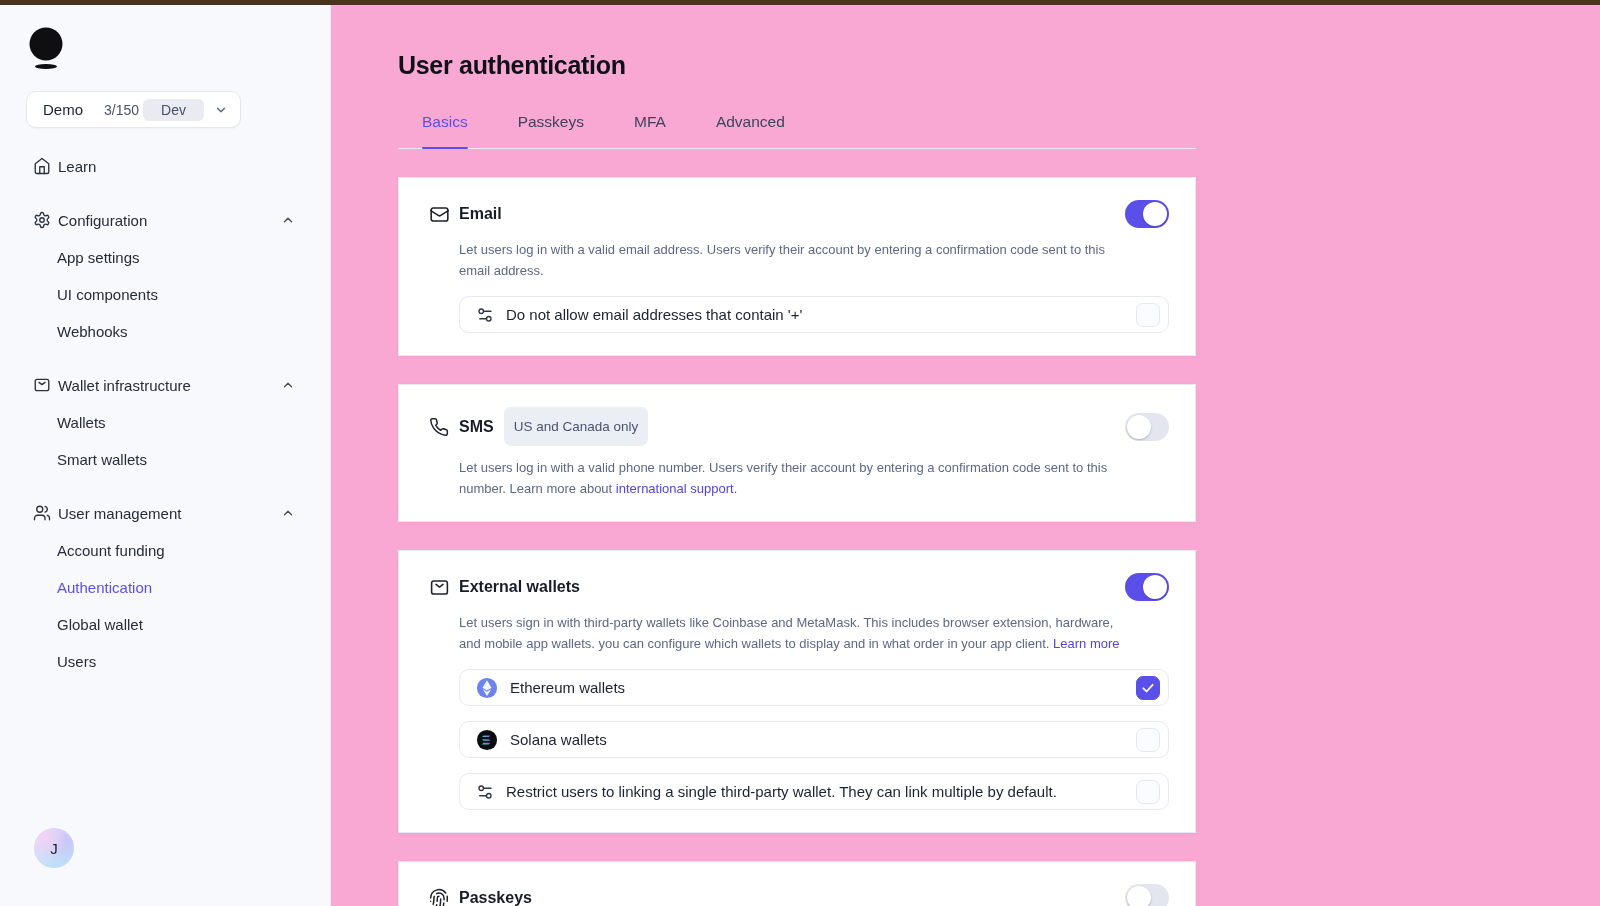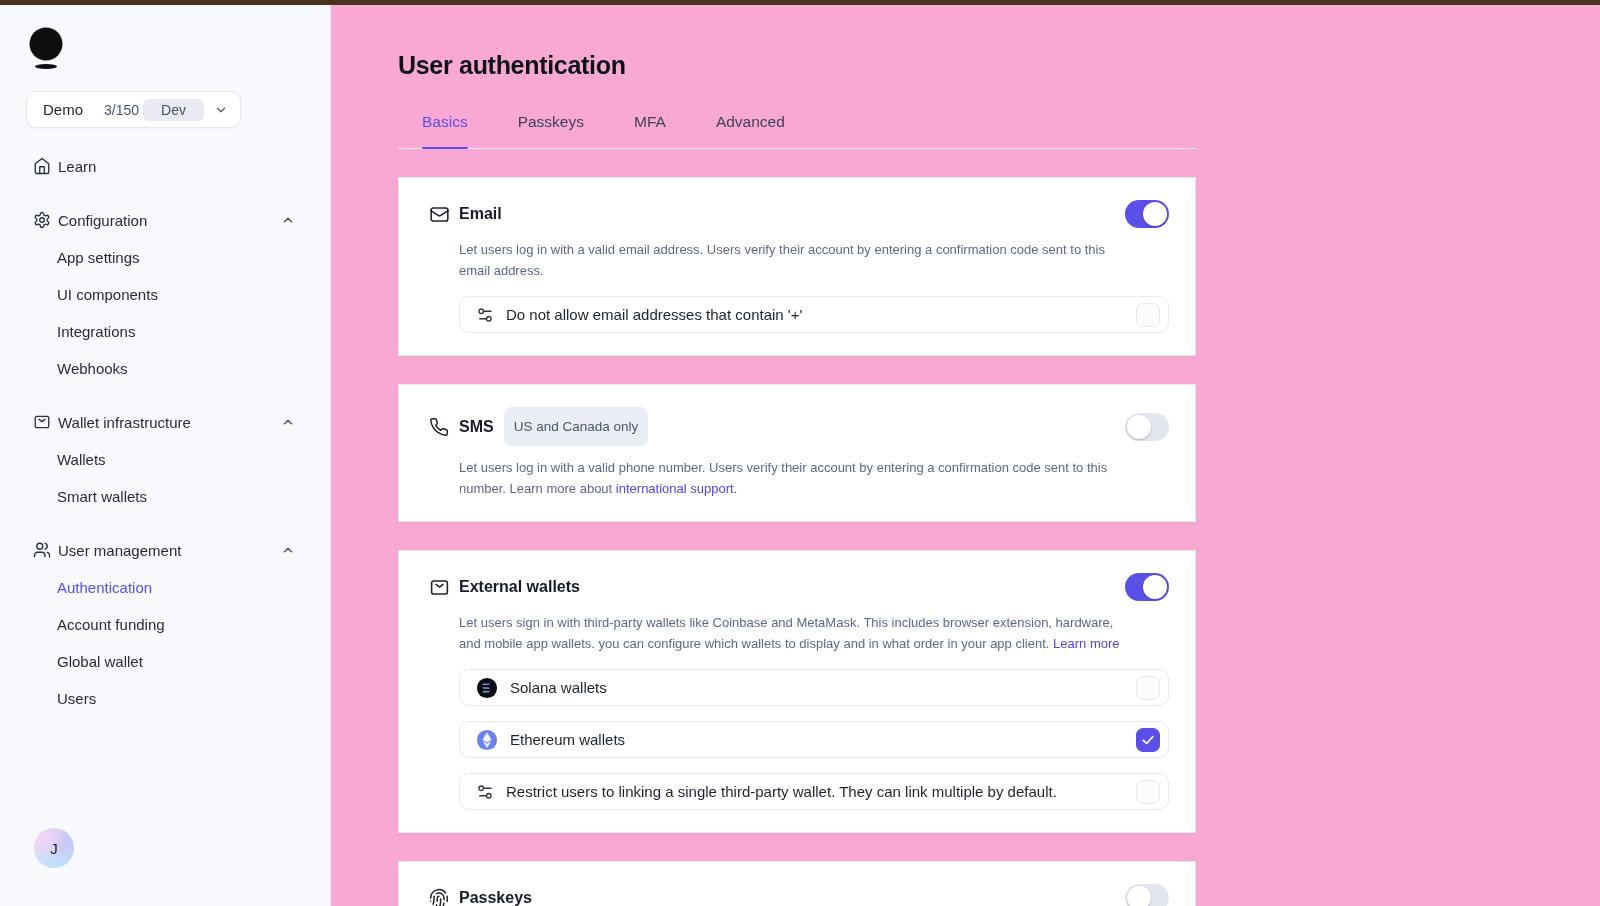--- a/index.html
+++ b/index.html
@@ -142,23 +142,20 @@
               </svg>
           </span>
         </div>
         <div class="nav-sub">
             <span>App settings</span>
           </div>
         <div class="nav-sub">
             <span>UI components</span>
           </div>
         <div class="nav-sub">
-            <span>Integrations</span>
-          </div>
-        <div class="nav-sub">
             <span>Webhooks</span>
           </div>
       </div>
 
       <div class="nav-group">
         <div class="nav-item">
           <span class="nicon">
             <svg width="18" height="18" viewBox="0 0 24 24" fill="none" stroke="currentColor" stroke-width="1.8" stroke-linecap="round" stroke-linejoin="round">
                 <rect x="3" y="4.5" width="18" height="15" rx="2.5"></rect>
                 <path d="m8 8.5 4 3 4-3"></path>
@@ -189,25 +186,25 @@
                 <path d="M16 3.13a4 4 0 0 1 0 7.75"></path>
               </svg>
           </span>
           <span>User management</span>
           <span class="chev">
             <svg width="14" height="14" viewBox="0 0 24 24" fill="none" stroke="currentColor" stroke-width="2.2" stroke-linecap="round" stroke-linejoin="round">
                 <path d="m18 15-6-6-6 6"></path>
               </svg>
           </span>
         </div>
+        <div class="nav-sub">
+            <span>Account funding</span>
+          </div>
         <div class="nav-sub active">
             <span>Authentication</span>
-          </div>
-        <div class="nav-sub">
-            <span>Account funding</span>
           </div>
         <div class="nav-sub">
             <span>Global wallet</span>
           </div>
         <div class="nav-sub">
             <span>Users</span>
           </div>
       </div>
     </nav>
 
@@ -280,20 +277,36 @@
                 <rect x="3" y="4.5" width="18" height="15" rx="2.5"></rect>
                 <path d="m8 8.5 4 3 4-3"></path>
               </svg>
           </span>
           <span class="card-title">External wallets</span>
           <div class="toggle on">
               <span class="knob"></span>
             </div>
         </div>
         <p class="card-desc"><span>Let users sign in with third-party wallets like Coinbase and MetaMask. This includes browser extension, hardware, and mobile app wallets. you can configure which wallets to display and in what order in your app client.</span> <span class="inline-link">Learn more</span></p>
+
+        <div class="opt-row">
+          <span class="coin">
+            <svg width="22" height="22" viewBox="0 0 24 24">
+                <circle cx="12" cy="12" r="11" fill="#6d83ec"></circle>
+                <path d="M12 3.6 16.9 11.8 12 14.7 7.1 11.8Z" fill="#ffffff" opacity=".92"></path>
+                <path d="M12 16.1 16.6 13.3 12 20.6 7.4 13.3Z" fill="#ffffff" opacity=".92"></path>
+              </svg>
+          </span>
+          <span class="opt-label">Ethereum wallets</span>
+          <div class="checkbox checked">
+            <svg width="14" height="14" viewBox="0 0 24 24" fill="none" stroke="#fff" stroke-width="3" stroke-linecap="round" stroke-linejoin="round">
+                <path d="m4 12.5 5.5 5.5L20 6.5"></path>
+              </svg>
+          </div>
+        </div>
 
         <div class="opt-row">
           <span class="coin">
             <svg width="22" height="22" viewBox="0 0 24 24">
               <defs>
                 <linearGradient id="solg1" x1="0" y1="1" x2="1" y2="0">
                     <stop offset="0" stop-color="#00ffa3"></stop>
                     <stop offset="1" stop-color="#dc1fff"></stop>
                   </linearGradient>
               </defs>
@@ -303,36 +316,20 @@
               <path d="M8.2 15.1h7.4L14 16.8H6.6Z" fill="url(#solg1)"></path>
             </svg>
           </span>
           <span class="opt-label">Solana wallets</span>
           <div class="checkbox">
             
           </div>
         </div>
 
         <div class="opt-row">
-          <span class="coin">
-            <svg width="22" height="22" viewBox="0 0 24 24">
-                <circle cx="12" cy="12" r="11" fill="#6d83ec"></circle>
-                <path d="M12 3.6 16.9 11.8 12 14.7 7.1 11.8Z" fill="#ffffff" opacity=".92"></path>
-                <path d="M12 16.1 16.6 13.3 12 20.6 7.4 13.3Z" fill="#ffffff" opacity=".92"></path>
-              </svg>
-          </span>
-          <span class="opt-label">Ethereum wallets</span>
-          <div class="checkbox checked">
-            <svg width="14" height="14" viewBox="0 0 24 24" fill="none" stroke="#fff" stroke-width="3" stroke-linecap="round" stroke-linejoin="round">
-                <path d="m4 12.5 5.5 5.5L20 6.5"></path>
-              </svg>
-          </div>
-        </div>
-
-        <div class="opt-row">
           <span class="oicon">
             <svg width="18" height="18" viewBox="0 0 24 24" fill="none" stroke="currentColor" stroke-width="1.8" stroke-linecap="round" stroke-linejoin="round">
                 <path d="M20 7h-9"></path>
                 <path d="M14 17H5"></path>
                 <circle cx="17" cy="17" r="3"></circle>
                 <circle cx="7" cy="7" r="3"></circle>
               </svg>
           </span>
           <span class="opt-label">Restrict users to linking a single third-party wallet. They can link multiple by default.</span>
           <div class="checkbox">

